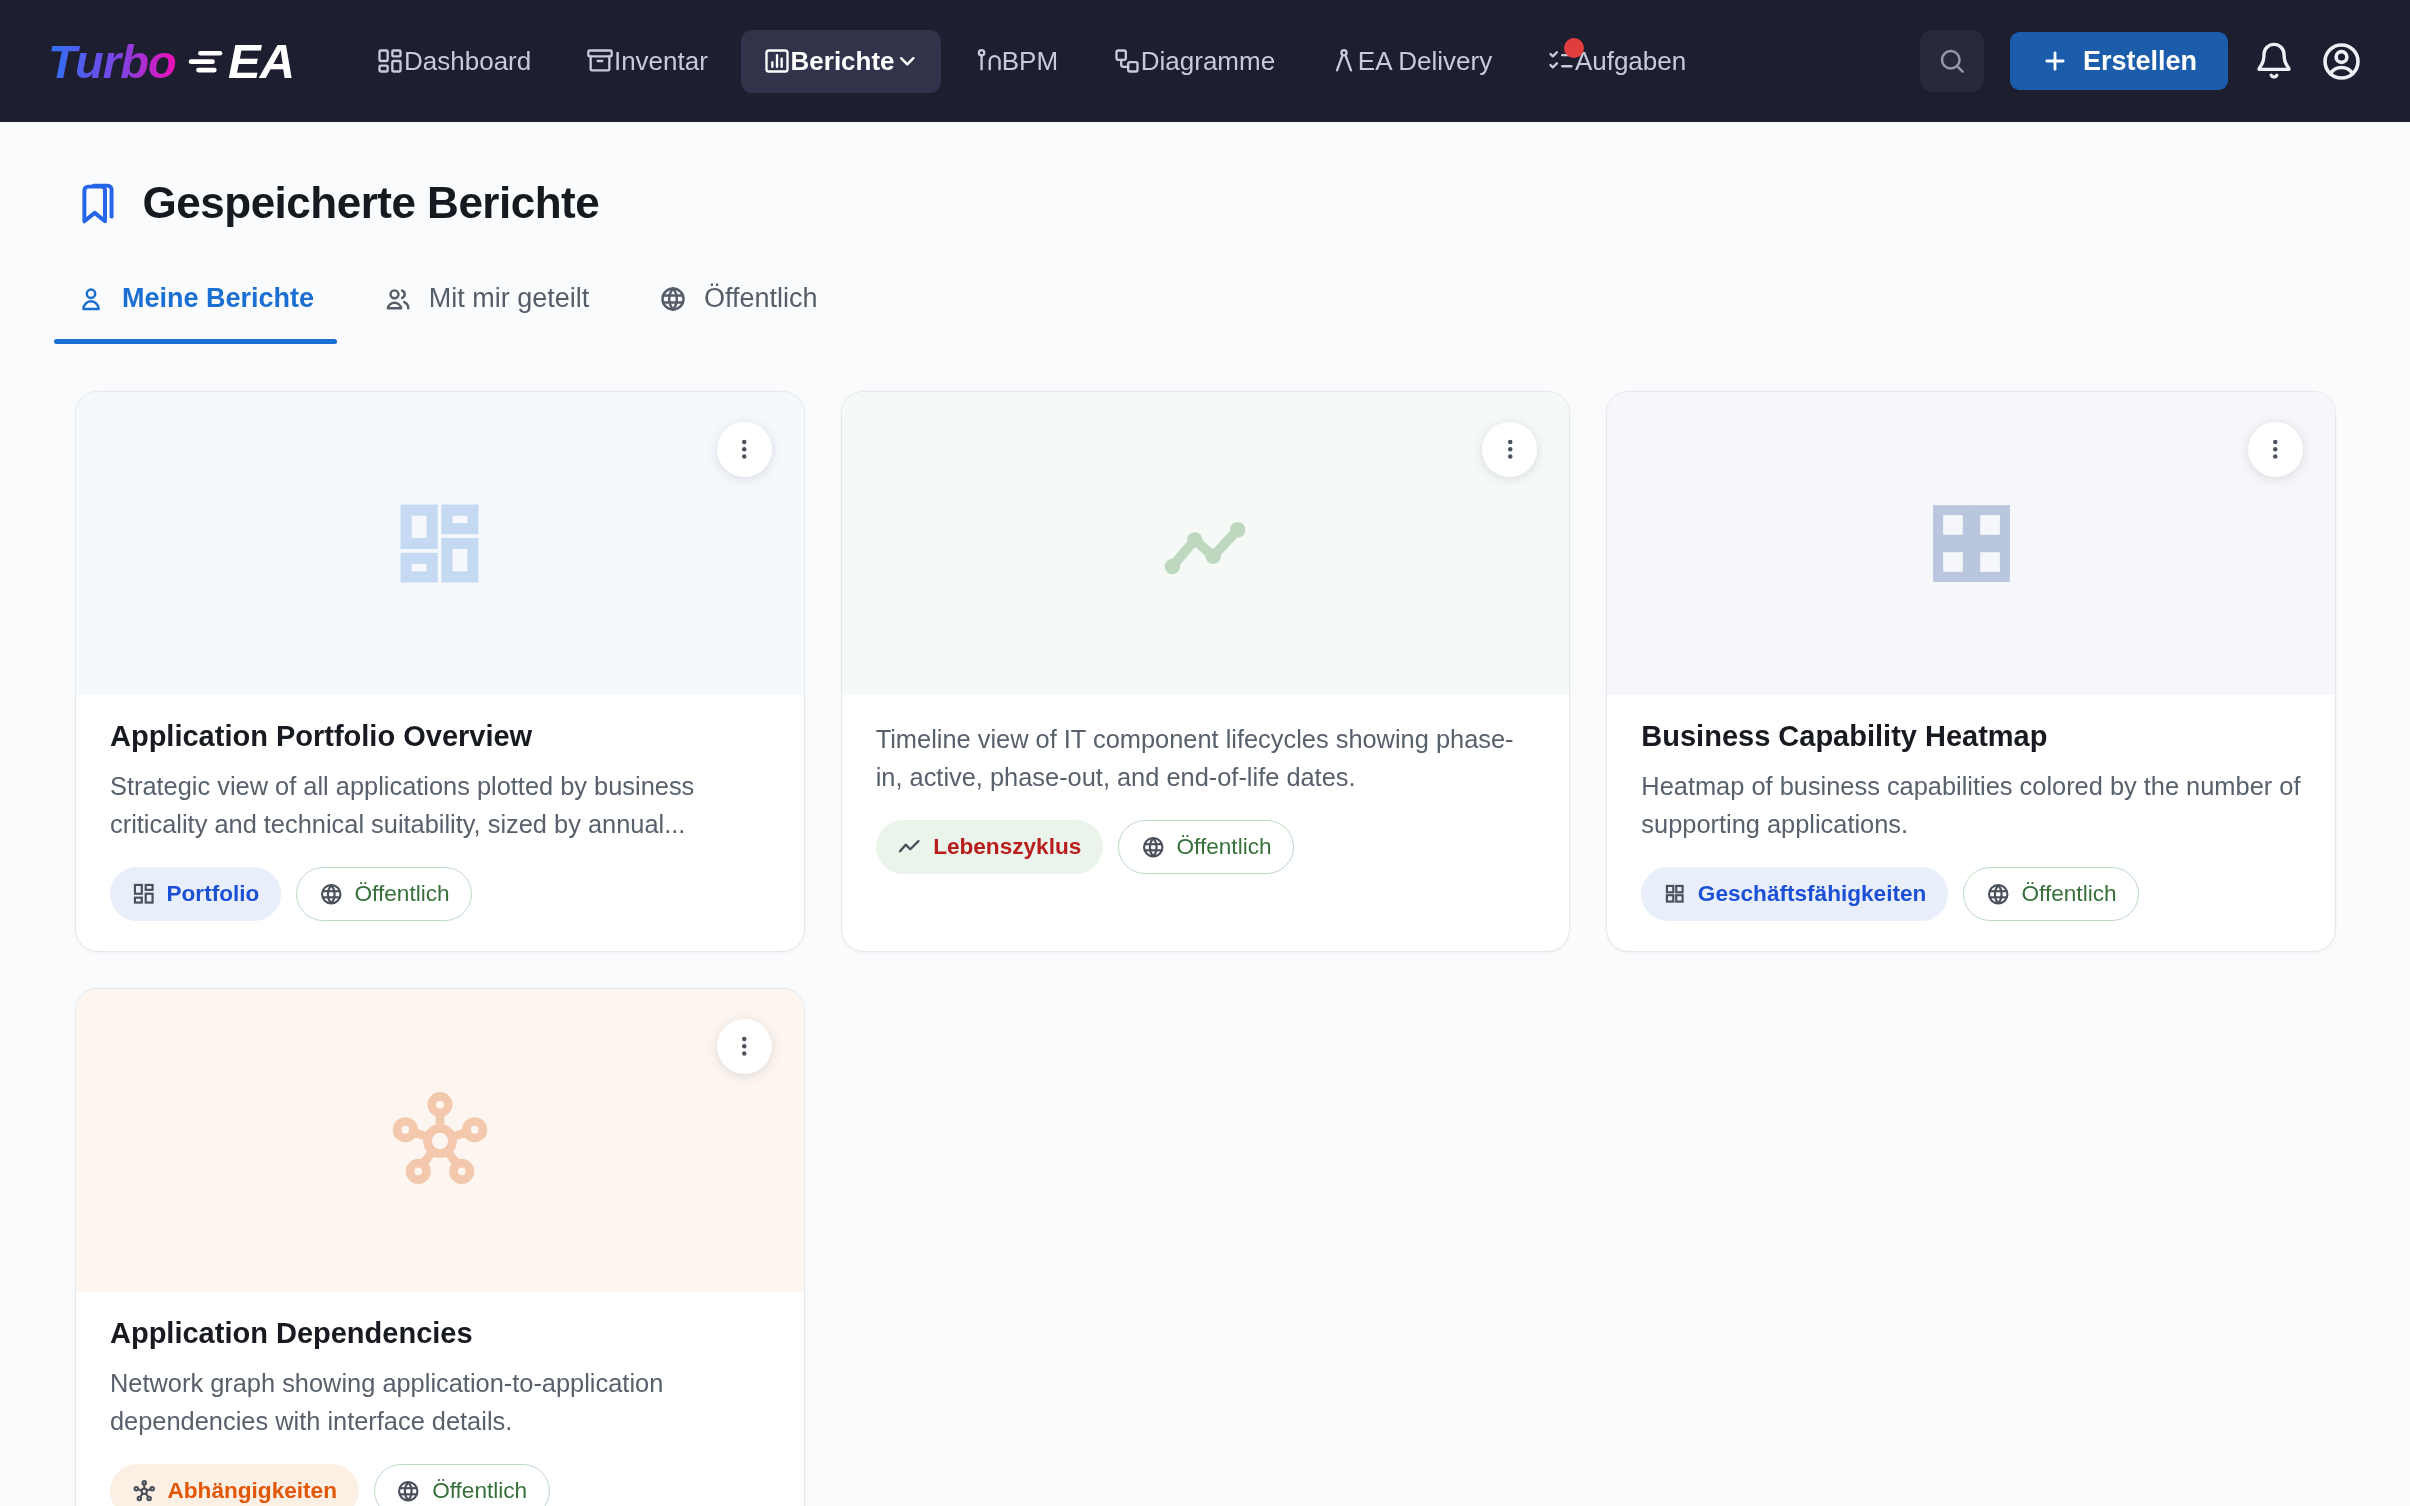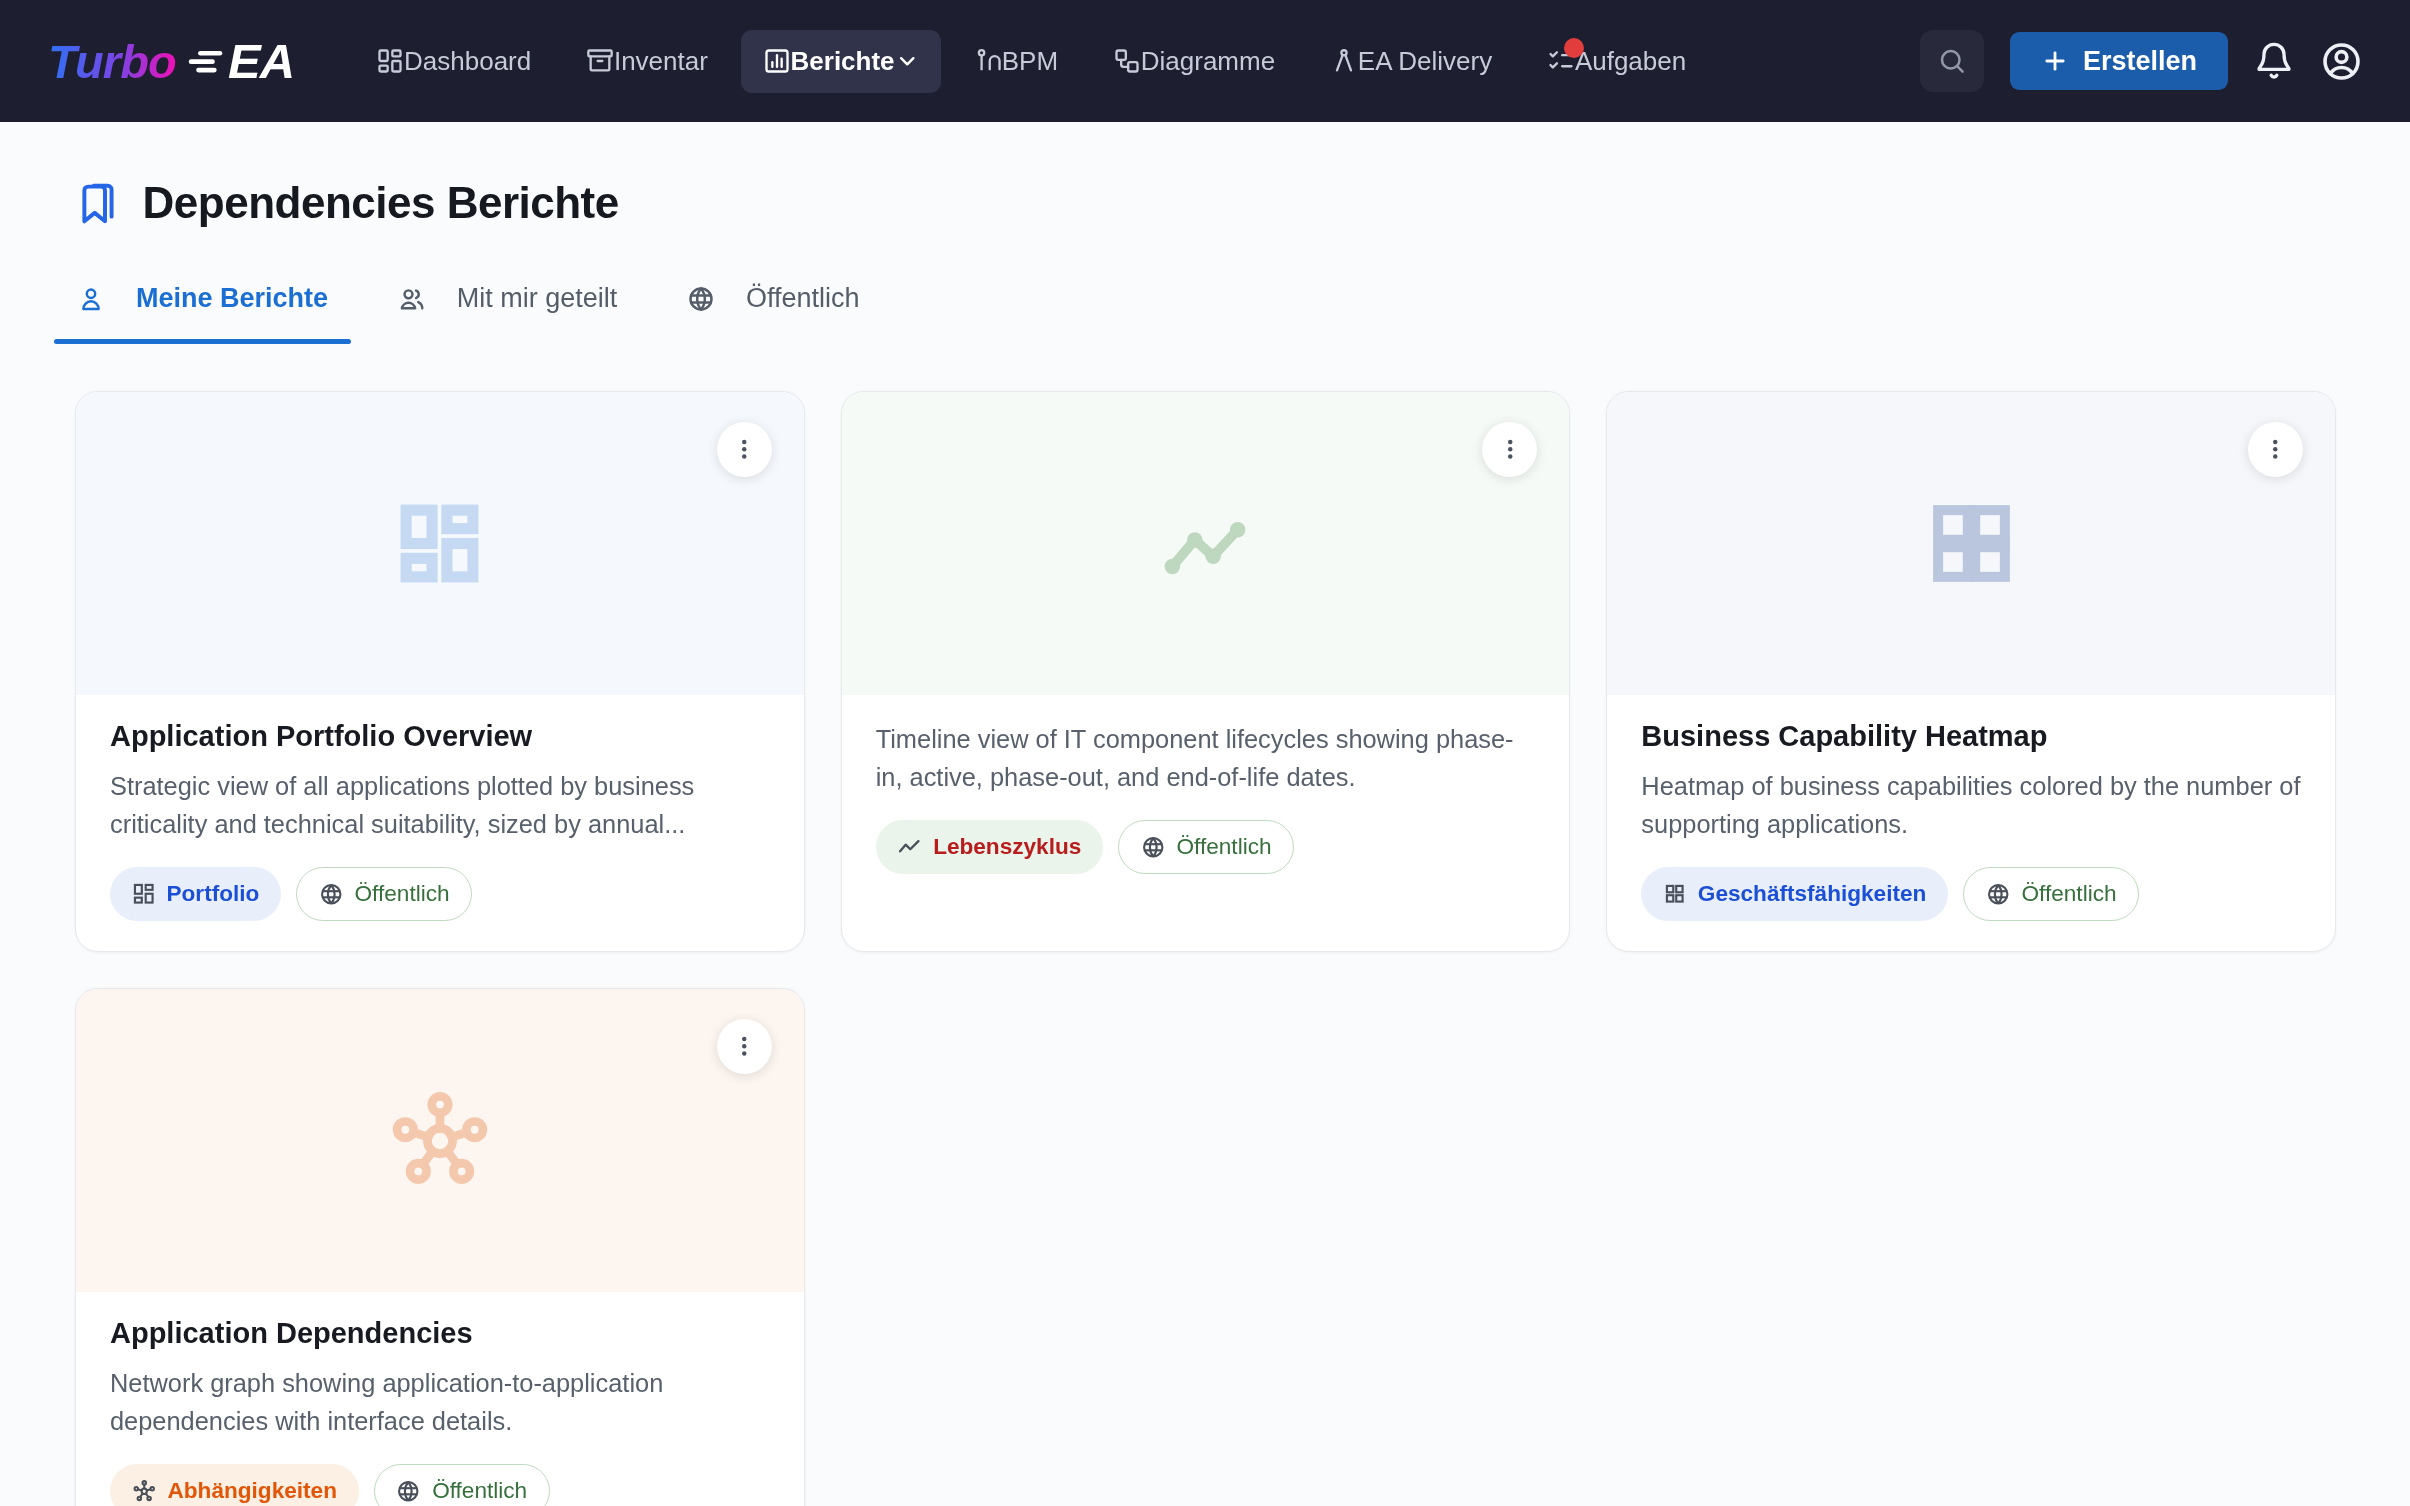--- a/index.html
+++ b/index.html
@@ -31,21 +31,21 @@
                 font-size:27px; font-weight:600; height:58px; padding:0 31px; border-radius:9.4px;
                 border:none; cursor:pointer; font-family:inherit; }
   .nav-iconbtn { background:none; border:none; color:#eef0f6; cursor:pointer; display:flex; padding:0; }
 
   
   main { padding:56px 75px 0; }
   .page-head { display:flex; align-items:center; gap:22.6px; }
   .page-head h1 { font-size:44px; font-weight:800; color:#16191f; margin:0; letter-spacing:-0.5px; }
 
   .tabs { display:flex; gap:66px; margin-top:55px; }
-  .tab { display:flex; align-items:center; gap:31px; font-size:27px; color:#555d69;
+  .tab { display:flex; align-items:center; gap:17px; font-size:27px; color:#555d69;
          padding:0 1.9px 30px; position:relative; cursor:pointer; }
   .tab.active { color:#1b6fd2; font-weight:600; }
   .tab.active::after { content:""; position:absolute; left:-21px; right:-21px; bottom:0;
                        height:4.7px; background:#1b6fd2; border-radius:2.8px; }
 
   .cards-grid { display:grid; grid-template-columns:repeat(3,1fr); gap:36px; margin-top:47px; }
   .card { background:#fff; border:1.4px solid #e6e8ec; border-radius:23px; overflow:hidden;
           box-shadow:0 0.9px 2.8px rgba(16,24,40,.05); }
   .thumb { height:303px; position:relative; display:flex; align-items:center; justify-content:center; }
   .thumb-blue   { background:#f5f8fd; color:#c5daf2; }
@@ -180,21 +180,21 @@
     </button>
   </div>
 </header>
 
 <main>
   <div class="page-head">
     <svg width="45" height="45" viewBox="0 0 24 24" fill="none" stroke="#2566e8" stroke-width="2.1" stroke-linecap="round" stroke-linejoin="round">
         <path d="M16 21.5 10.5 17 5 21.5V5a2 2 0 0 1 2-2h7a2 2 0 0 1 2 2z"></path>
         <path d="M10 2.5h7.5a2 2 0 0 1 2 2V19"></path>
       </svg>
-    <h1>Dependencies Berichte</h1>
+    <h1>Gespeicherte Berichte</h1>
   </div>
 
   <div class="tabs">
     <div class="tab active">
       <svg width="28" height="28" viewBox="0 0 24 24" fill="none" stroke="currentColor" stroke-width="2.1" stroke-linecap="round" stroke-linejoin="round">
           <circle cx="12" cy="7.5" r="3.6"></circle>
           <path d="M5.5 20.5a6.5 6.5 0 0 1 13 0z"></path>
         </svg>
       <span>Meine Berichte</span>
     </div>

